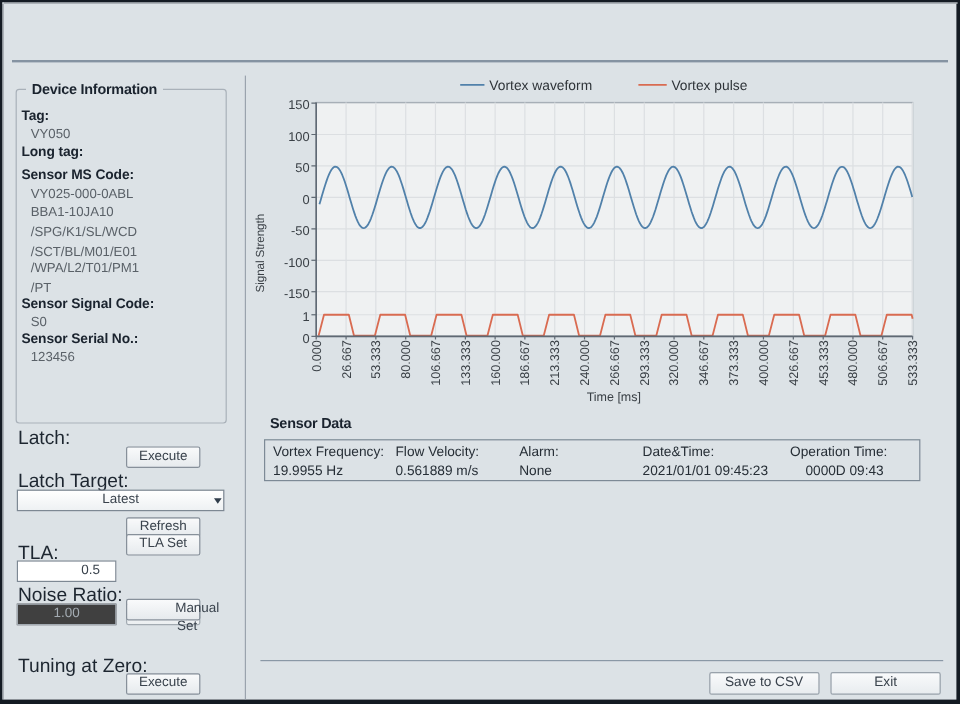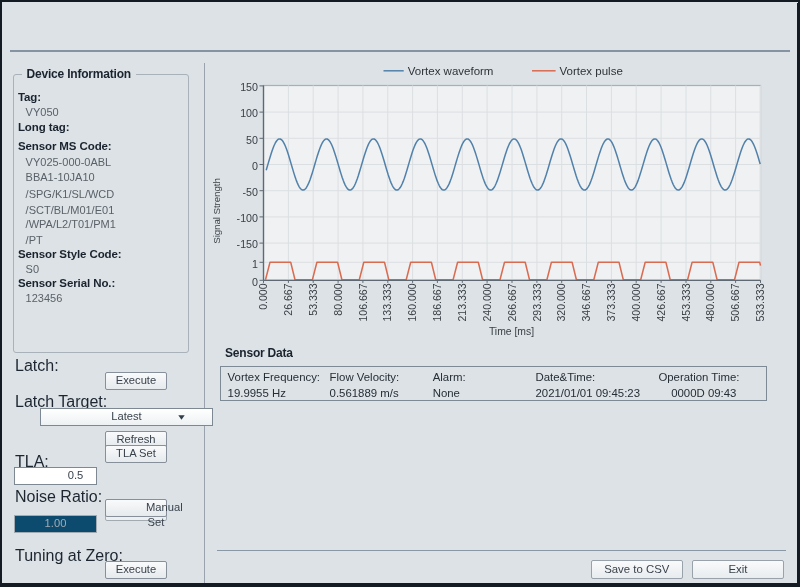--- a/index.html
+++ b/index.html
@@ -138,38 +138,38 @@
 <div class="abs blbl" style="left:14.9px;top:87.8px;">Tag:</div>
 <div class="abs val" style="left:22.6px;top:102.5px;">VY050</div>
 <div class="abs blbl" style="left:14.9px;top:118px;">Long tag:</div>
 <div class="abs blbl" style="left:14.9px;top:137px;">Sensor MS Code:</div>
 <div class="abs val" style="left:22.6px;top:152.5px;">VY025-000-0ABL</div>
 <div class="abs val" style="left:22.6px;top:168px;">BBA1-10JA10</div>
 <div class="abs val" style="left:22.6px;top:184.5px;">/SPG/K1/SL/WCD</div>
 <div class="abs val" style="left:22.6px;top:200.5px;">/SCT/BL/M01/E01</div>
 <div class="abs val" style="left:22.6px;top:215px;">/WPA/L2/T01/PM1</div>
 <div class="abs val" style="left:22.6px;top:230.5px;">/PT</div>
-<div class="abs blbl" style="left:14.9px;top:245px;">Sensor Style Code:</div>
+<div class="abs blbl" style="left:14.9px;top:245px;">Sensor Signal Code:</div>
 <div class="abs val" style="left:22.6px;top:260px;">S0</div>
 <div class="abs blbl" style="left:14.9px;top:274px;">Sensor Serial No.:</div>
 <div class="abs val" style="left:22.6px;top:289px;">123456</div>
 
 <div class="abs lbl" style="left:12px;top:356px;">Latch:</div>
 <div class="btn" style="top:369px;">Execute</div>
 <div class="abs lbl" style="left:12px;top:392px;">Latch Target:</div>
-<div class="abs" style="left:11px;top:405px;width:173px;height:17.5px;background:linear-gradient(#ffffff,#eef1f3);border:1.3px solid #7d8893;text-align:center;font-size:11.2px;color:#39424c;line-height:15.5px;margin-left:26px;">Latest</div>
+<div class="abs" style="left:11px;top:405px;width:173px;height:17.5px;background:linear-gradient(#ffffff,#eef1f3);border:1.3px solid #7d8893;text-align:center;font-size:11.2px;color:#39424c;line-height:15.5px;">Latest</div>
 <svg class="abs" style="left:174.5px;top:411.5px;" width="7" height="5">
         <path d="M0.3,0.3 L6.7,0.3 L3.5,4.7 Z" fill="#303d4b"></path>
       </svg>
 <div class="btn" style="top:427.5px;">Refresh</div>
 <div class="abs lbl" style="left:12px;top:451.5px;">TLA:</div>
 <div class="inp" style="top:464px;padding-left:40px;">0.5</div>
 <div class="btn" style="top:442px;">TLA Set</div>
 <div class="abs lbl" style="left:12px;top:486.5px;">Noise Ratio:</div>
-<div class="inp" style="top:512px;background:#0c4a6e;border-color:#a3abb2;color:#a3abb2;">1.00</div>
+<div class="inp" style="top:500px;background:#404040;border-color:#a3abb2;color:#a3abb2;">1.00</div>
 <div class="btn" style="top:500px;border-color:#a3abb2;color:#a3abb2;background:linear-gradient(#f4f6f7,#eceff1);">Auto Set</div>
 <div class="btn" style="top:496px;padding-left:40px;">Manual Set</div>
 <div class="abs lbl" style="left:12px;top:545.5px;">Tuning at Zero:</div>
 <div class="btn" style="top:558px;">Execute</div>
 
 <div class="abs" style="left:222px;top:342.5px;font-weight:bold;font-size:12px;letter-spacing:-0.2px;color:#1a232e;">Sensor Data</div>
 <div class="abs" style="left:217.3px;top:362.5px;width:546.5px;height:35.5px;border:1.3px solid #7d8a96;"></div>
 <div class="slbl" style="left:224.6px;top:367.5px;">Vortex Frequency:</div>
 <div class="slbl" style="left:326.6px;top:367.5px;">Flow Velocity:</div>
 <div class="slbl" style="left:429.7px;top:367.5px;">Alarm:</div>

